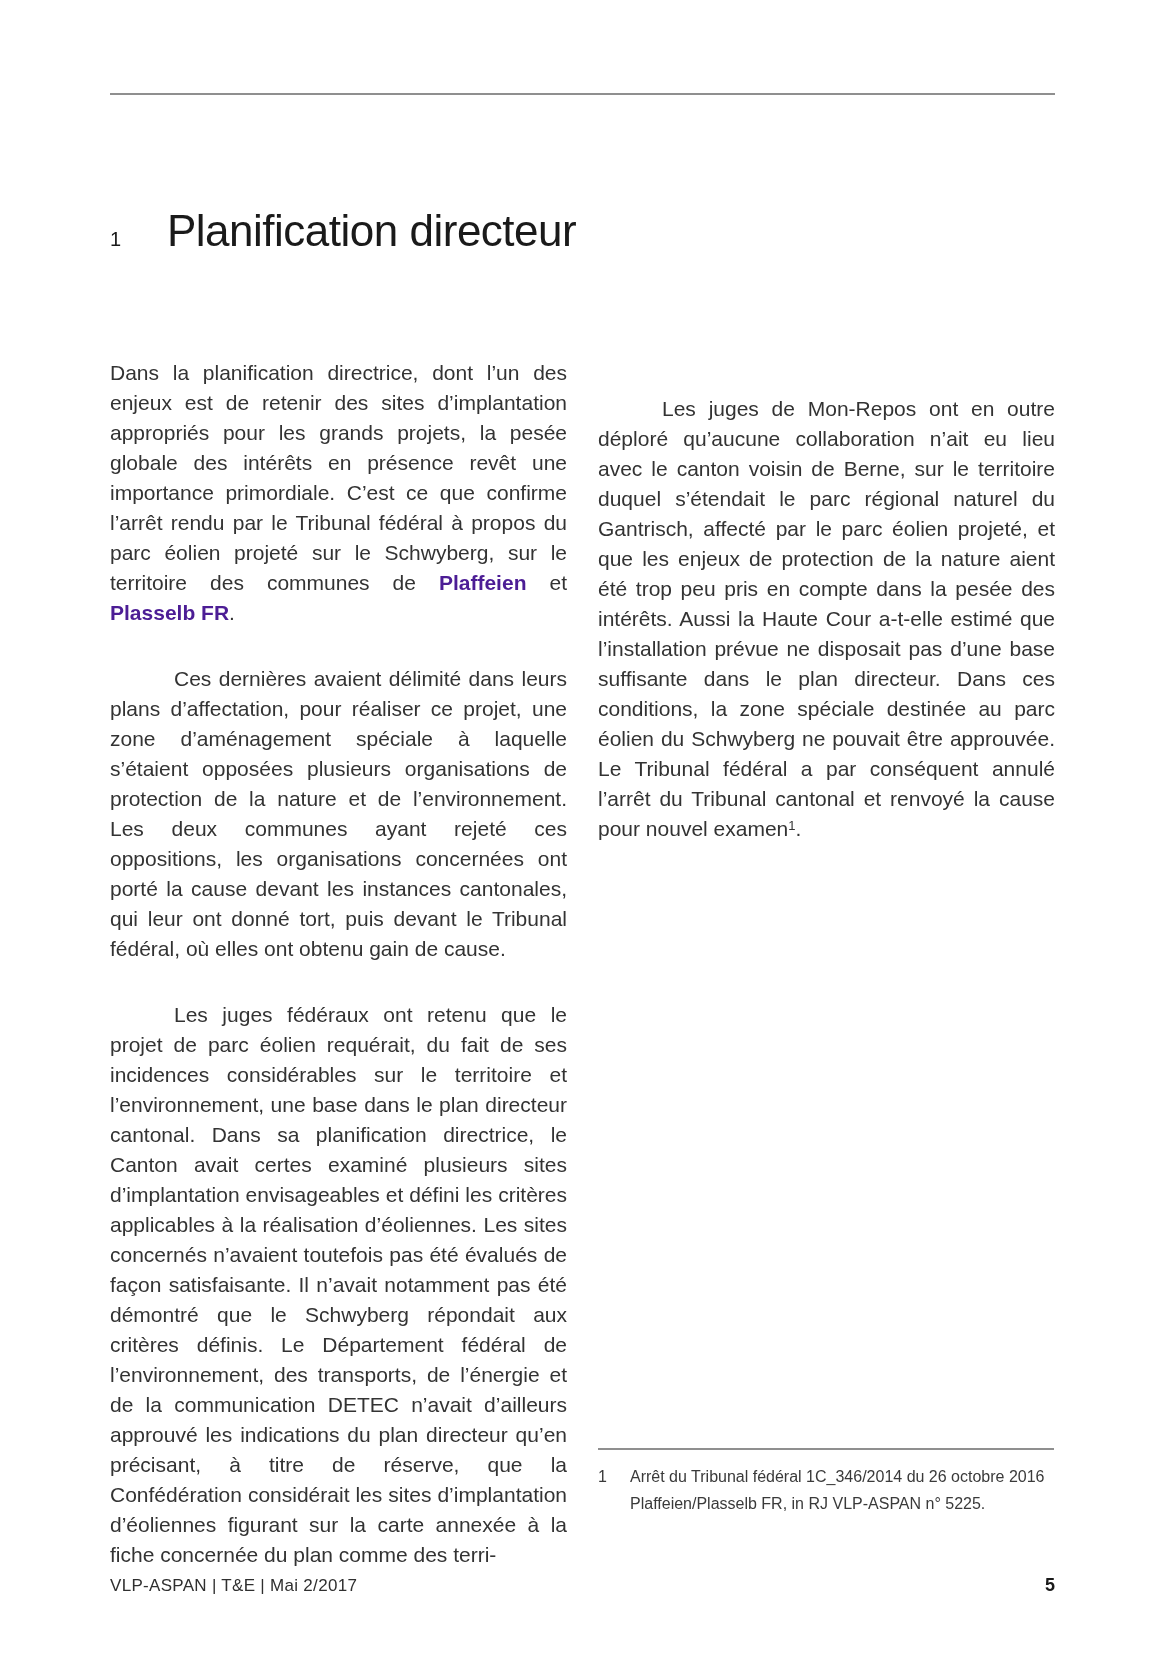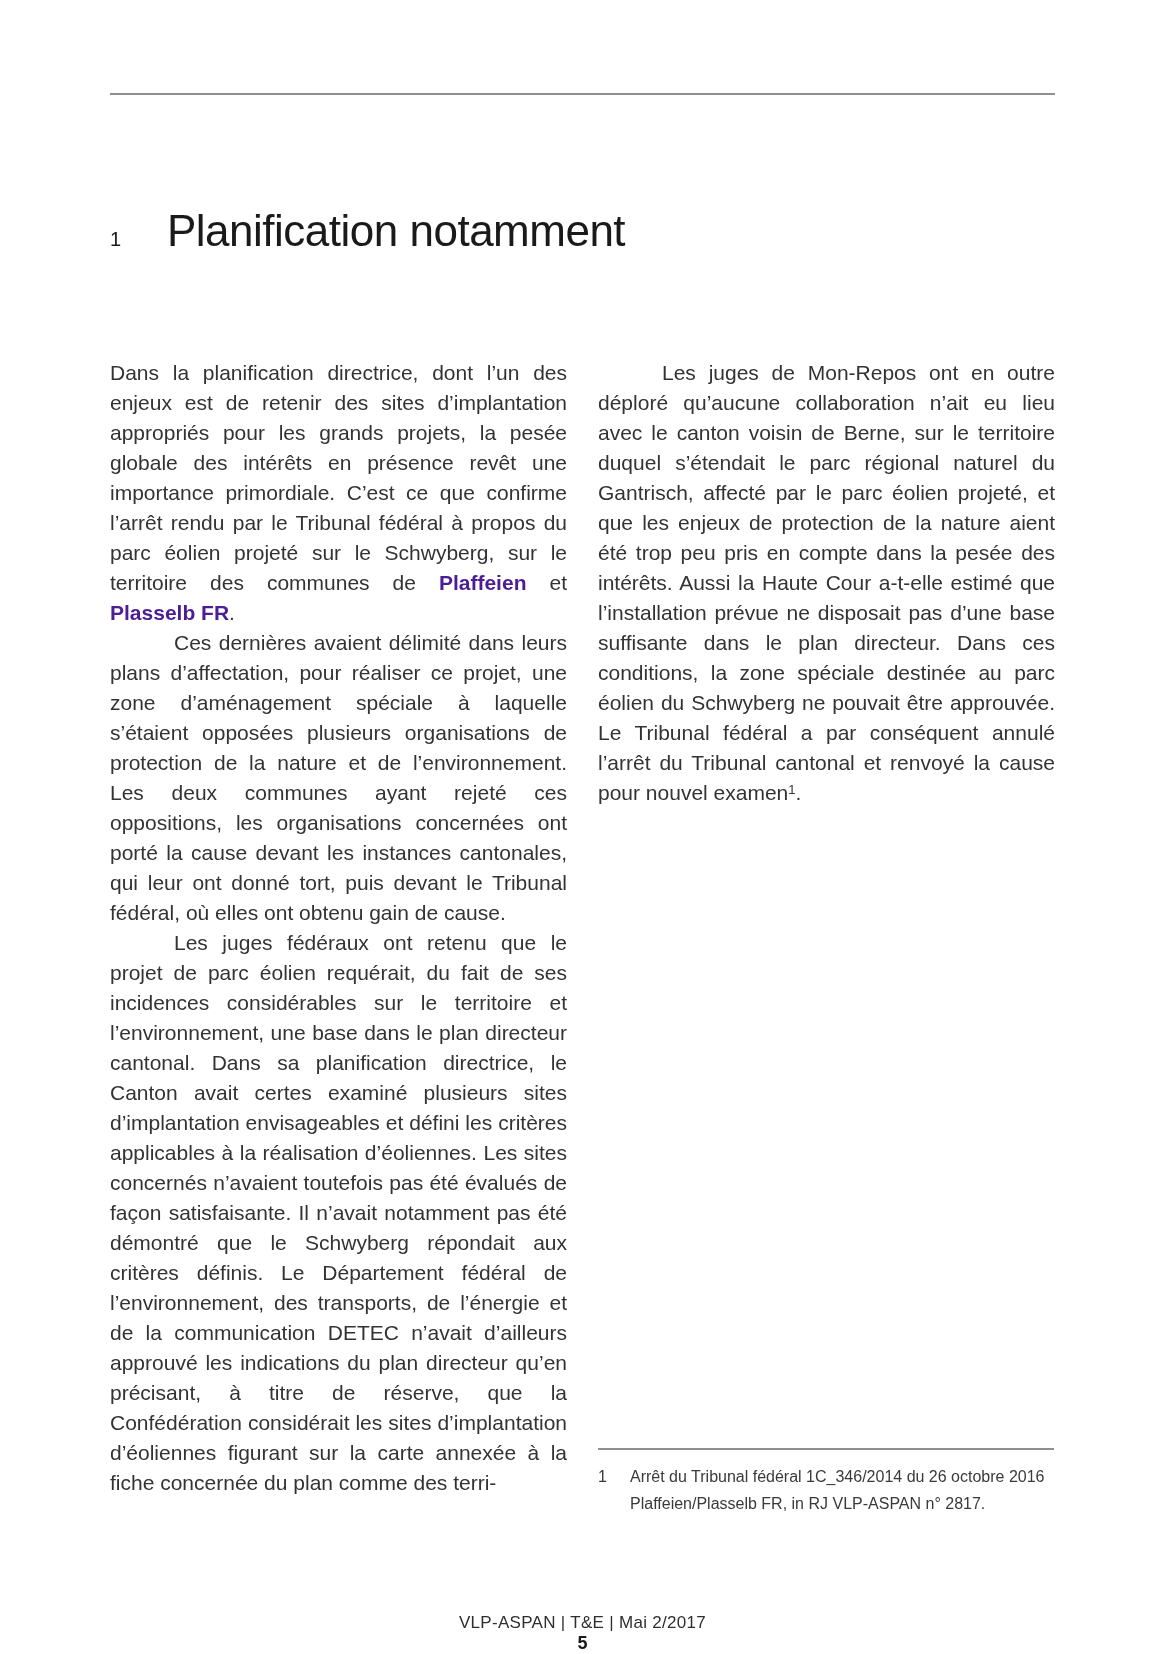--- a/index.html
+++ b/index.html
@@ -55,21 +55,21 @@
     gap: 31px;
   }
   .col {
     width: 457px;
     flex: none;
     font-size: 21px;
     line-height: 30px;
     text-align: justify;
     color: #333333;
   }
-  .col p.indent { text-indent: 64px; }
+  .col p.indent { text-indent: 64px; margin-top: 36px; }
   .col strong { font-weight: 700; color: #4c1d95; }
   .col sup, .fn-text sup {
     font-size: 62%;
     line-height: 0;
     vertical-align: 0.5em;
   }
   .footnote-block {
     position: absolute;
     left: 598px;
     top: 1448px;
@@ -86,26 +86,25 @@
     font-size: 16px;
     line-height: 27px;
     color: #3a3a3a;
     text-align: left;
   }
   .fn-num { width: 32px; flex: none; }
   .fn-text { flex: 1; }
   .footer {
     position: absolute;
     left: 110px;
-    top: 1613px;
+    top: 1575px;
     width: 945px;
     display: flex;
     justify-content: space-between;
     align-items: center;
-    flex-direction: column;
   }
   .footer-left {
     font-size: 17px;
     letter-spacing: 0.3px;
     color: #2f2f2f;
   }
   .footer-page {
     font-size: 18px;
     font-weight: 700;
     color: #1a1a1a;
@@ -113,39 +112,39 @@
 </style>
 </head>
 <body>
 
 <div class="page">
 
   <div class="top-rule"></div>
 
   <div class="title-row">
     <span class="title-number">1</span>
-    <h1 class="title-text">Planification notamment</h1>
+    <h1 class="title-text">Planification directeur</h1>
   </div>
 
   <div class="columns">
     <div class="col">
         <p><span>Dans la planification directrice, dont l’un des enjeux est de retenir des sites d’implantation appropriés pour les grands projets, la pesée globale des intérêts en présence revêt une importance primordiale. C’est ce que confirme l’arrêt rendu par le Tribunal fédéral à propos du parc éolien projeté sur le Schwyberg, sur le territoire des communes de </span><strong>Plaffeien</strong><span> et </span><strong>Plasselb FR</strong><span>.</span></p>
         <p class="indent"><span>Ces dernières avaient délimité dans leurs plans d’affectation, pour réaliser ce projet, une zone d’aménagement spéciale à laquelle s’étaient opposées plusieurs organisations de protection de la nature et de l’environnement. Les deux communes ayant rejeté ces oppositions, les organisations concernées ont porté la cause devant les instances cantonales, qui leur ont donné tort, puis devant le Tribunal fédéral, où elles ont obtenu gain de cause.</span></p>
         <p class="indent"><span>Les juges fédéraux ont retenu que le projet de parc éolien requérait, du fait de ses incidences considérables sur le territoire et l’environnement, une base dans le plan directeur cantonal. Dans sa planification directrice, le Canton avait certes examiné plusieurs sites d’implantation envisageables et défini les critères applicables à la réalisation d’éoliennes. Les sites concernés n’avaient toutefois pas été évalués de façon satisfaisante. Il n’avait notamment pas été démontré que le Schwyberg répondait aux critères définis. Le Département fédéral de l’environnement, des transports, de l’énergie et de la communication DETEC n’avait d’ailleurs approuvé les indications du plan directeur qu’en précisant, à titre de réserve, que la Confédération considérait les sites d’implantation d’éoliennes figurant sur la carte annexée à la fiche concernée du plan comme des terri-</span></p>
       </div>
     <div class="col">
         <p class="indent"><span>Les juges de Mon-Repos ont en outre déploré qu’aucune collaboration n’ait eu lieu avec le canton voisin de Berne, sur le territoire duquel s’étendait le parc régional naturel du Gantrisch, affecté par le parc éolien projeté, et que les enjeux de protection de la nature aient été trop peu pris en compte dans la pesée des intérêts. Aussi la Haute Cour a-t-elle estimé que l’installation prévue ne disposait pas d’une base suffisante dans le plan directeur. Dans ces conditions, la zone spéciale destinée au parc éolien du Schwyberg ne pouvait être approuvée. Le Tribunal fédéral a par conséquent annulé l’arrêt du Tribunal cantonal et renvoyé la cause pour nouvel examen</span><sup>1</sup><span>.</span></p>
       </div>
   </div>
 
   <div class="footnote-block">
     <div class="footnote-rule"></div>
     <div class="footnote">
       <span class="fn-num">1</span>
-      <span class="fn-text">Arrêt du Tribunal fédéral 1C_346/2014 du 26 octobre 2016 Plaffeien/Plasselb FR, in RJ VLP-ASPAN n° 2817.</span>
+      <span class="fn-text">Arrêt du Tribunal fédéral 1C_346/2014 du 26 octobre 2016 Plaffeien/Plasselb FR, in RJ VLP-ASPAN n° 5225.</span>
     </div>
   </div>
 
   <div class="footer">
     <span class="footer-left">VLP-ASPAN | T&amp;E | Mai 2/2017</span>
     <span class="footer-page">5</span>
   </div>
 
 </div>
 

